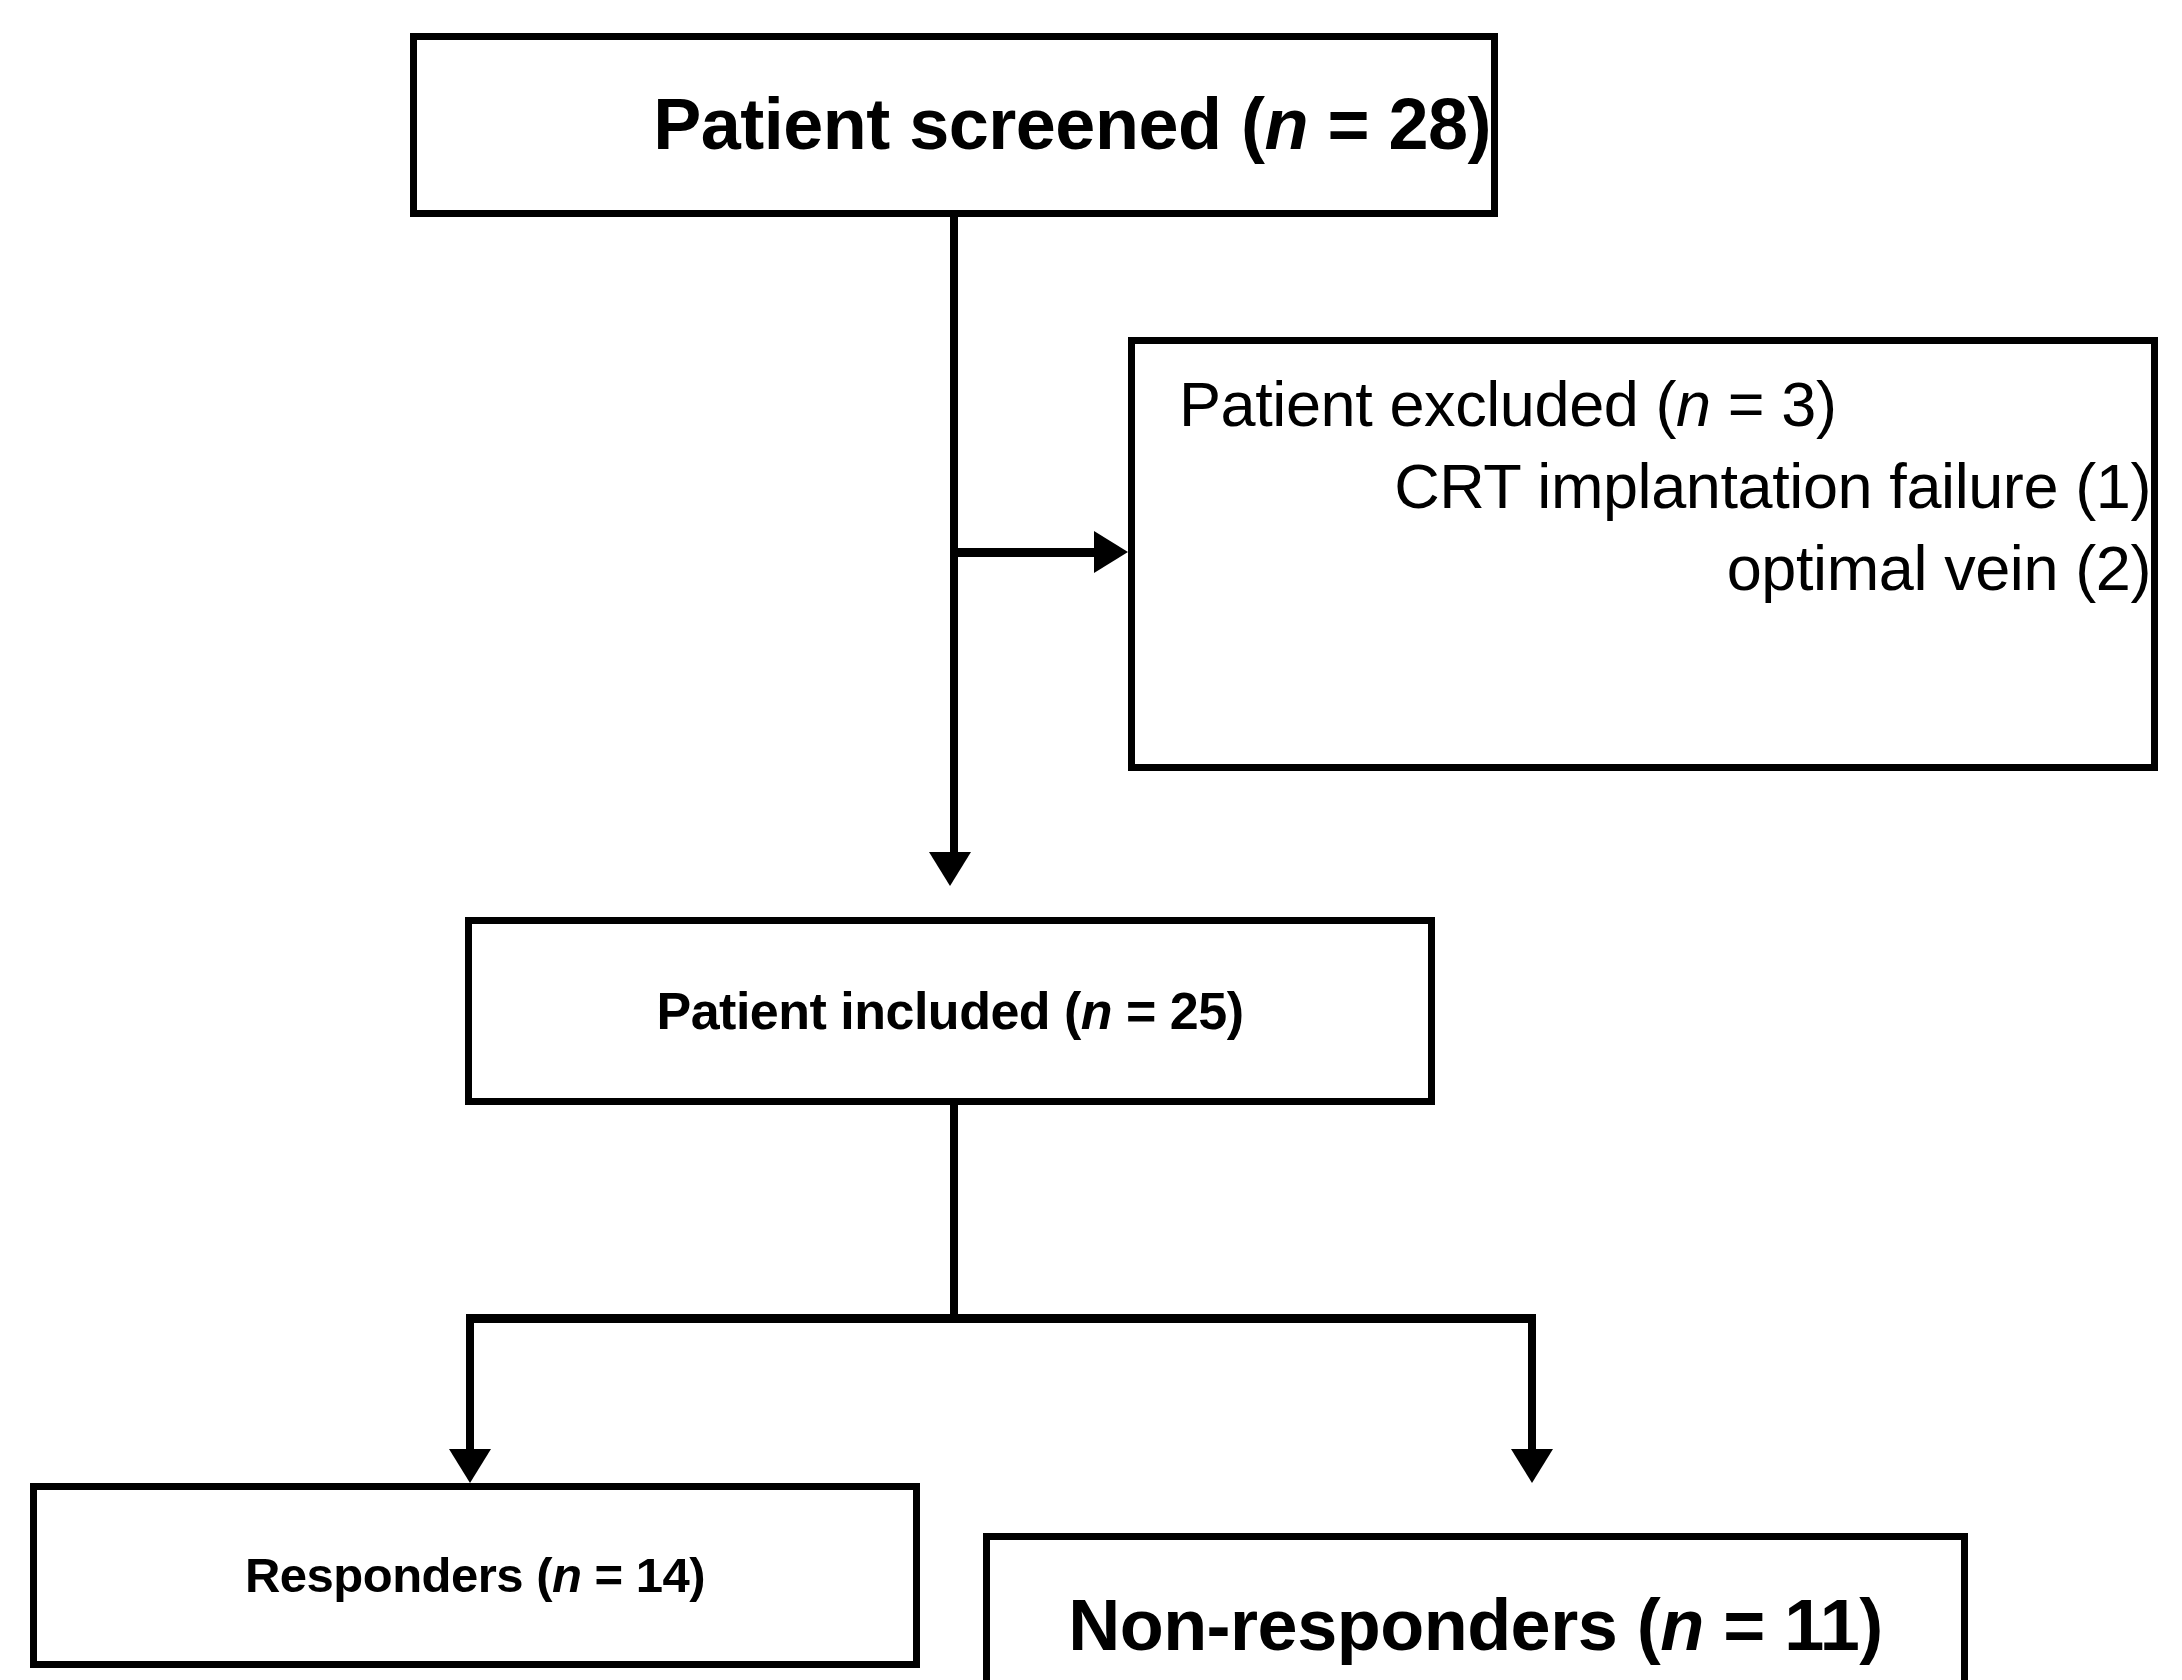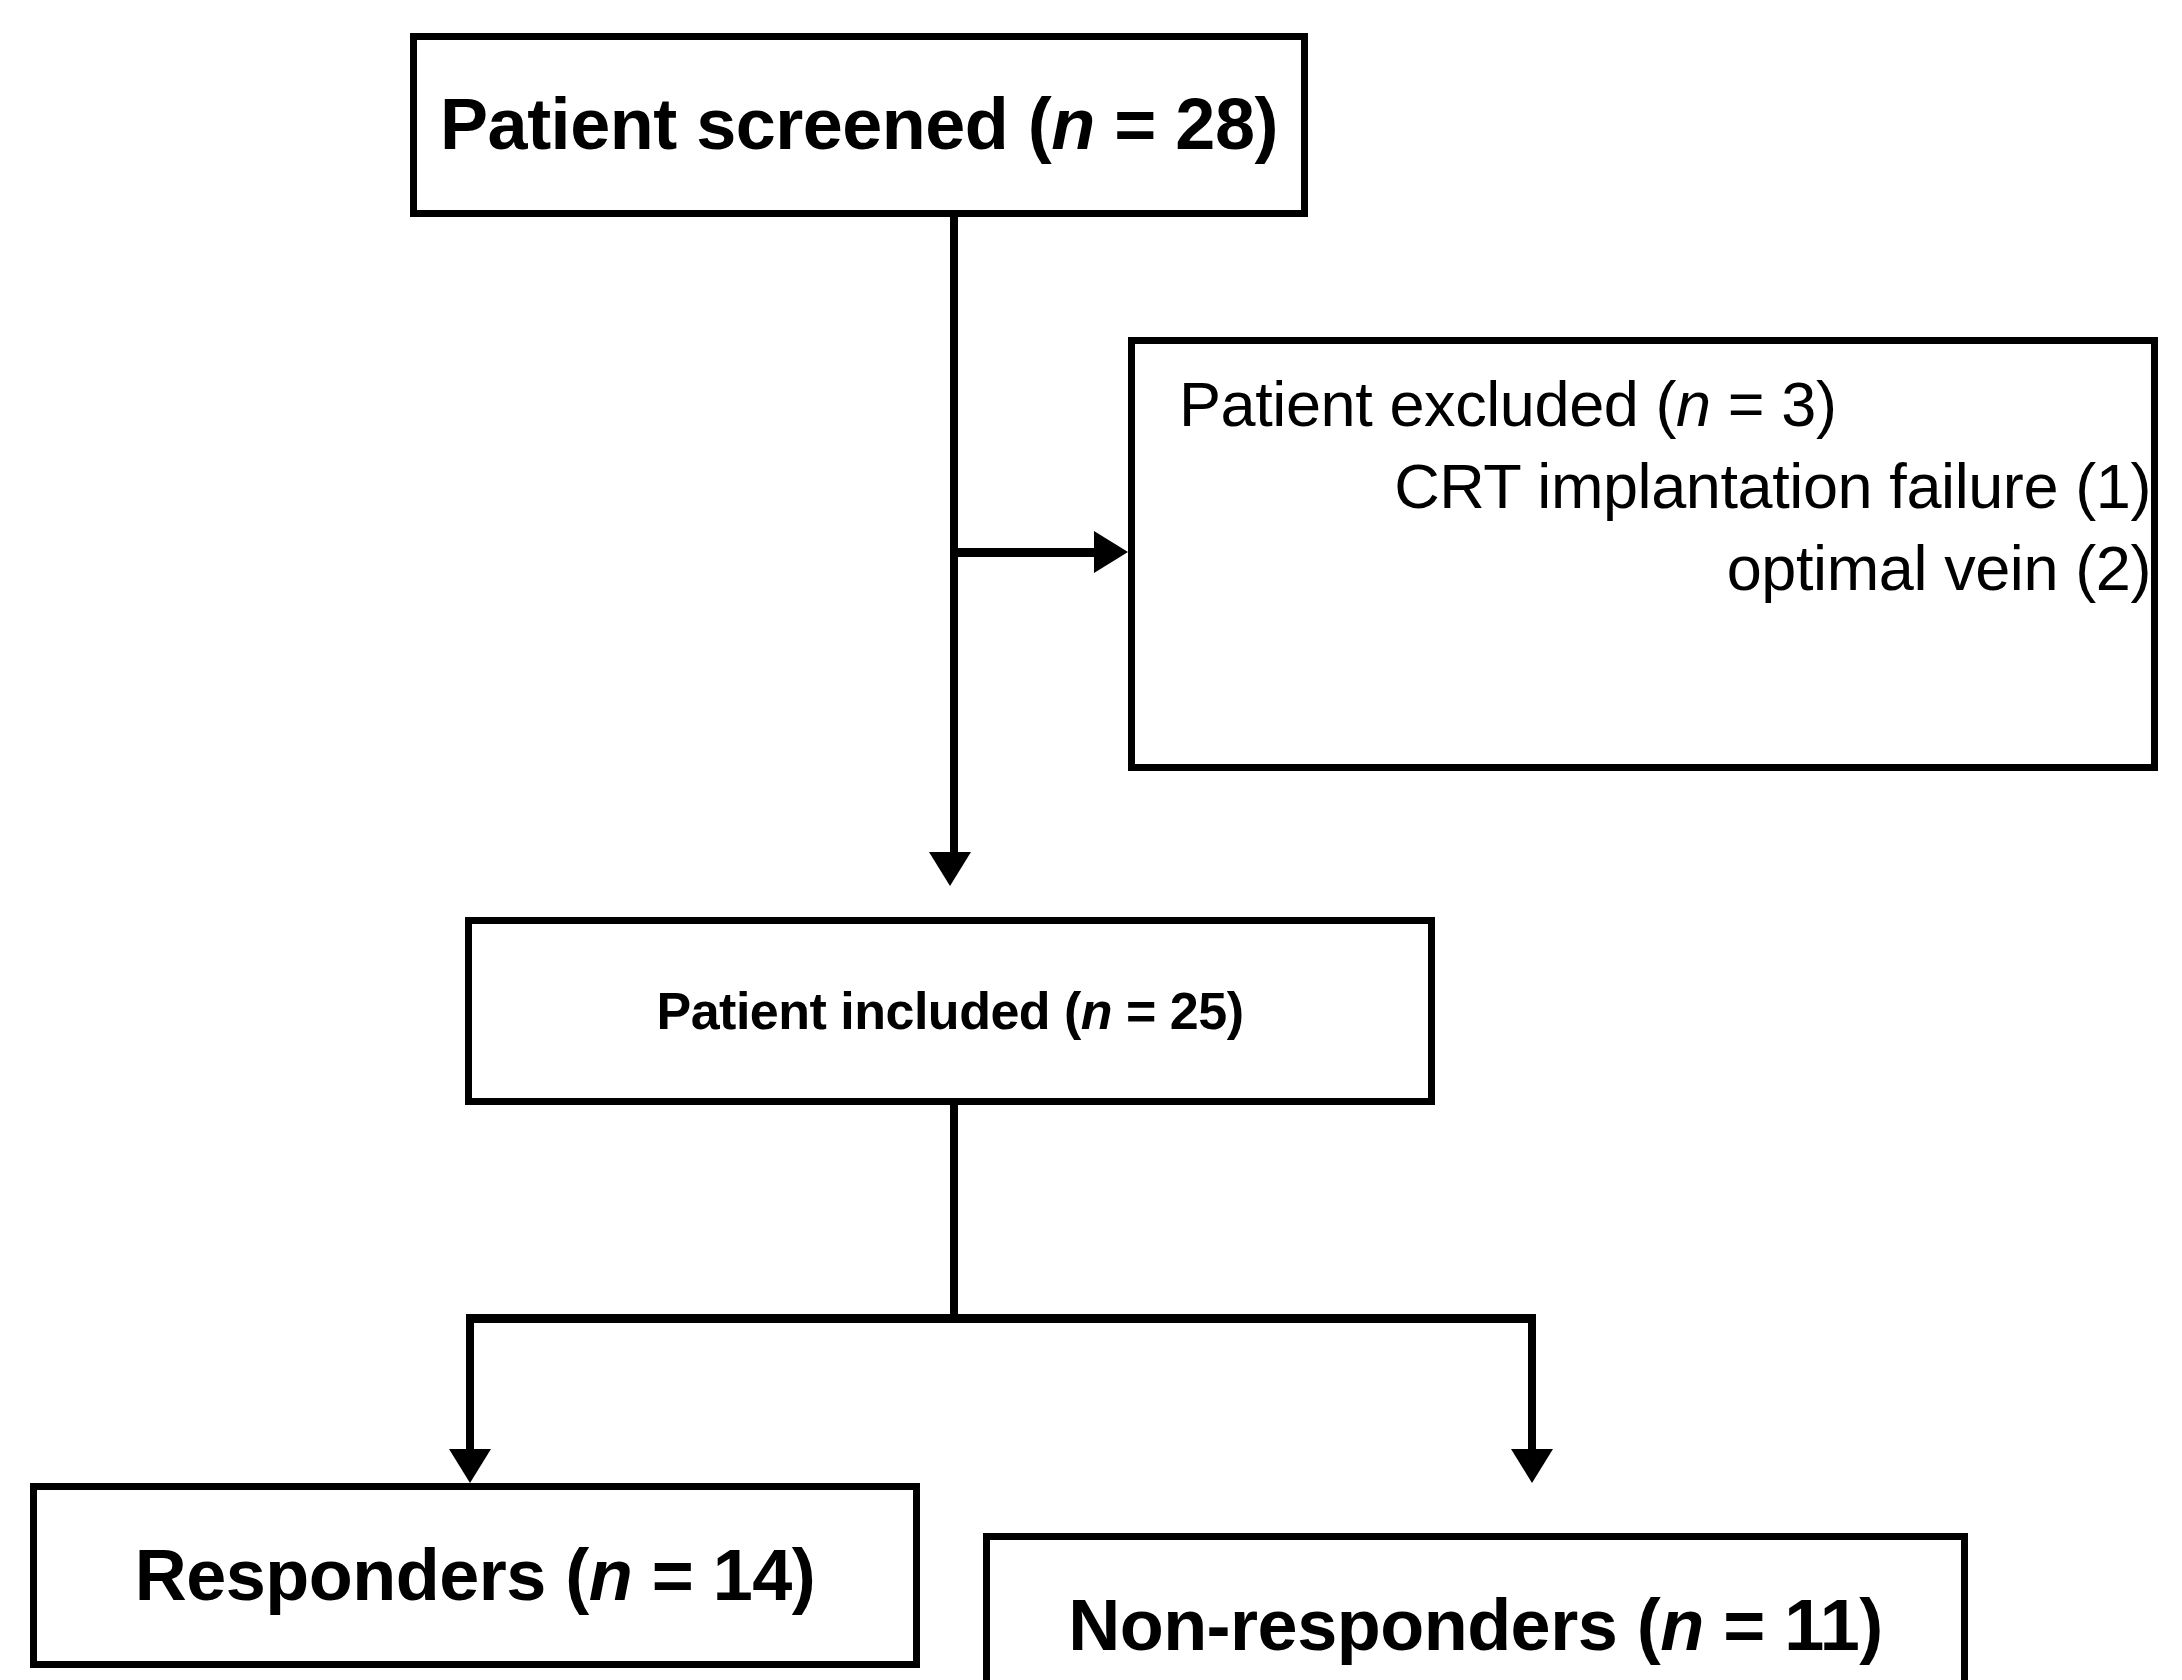--- a/index.html
+++ b/index.html
@@ -28,24 +28,24 @@
     color: #000000;
   }
   .node .node-text {
     display: block;
     width: 100%;
   }
   
   #node-screened {
     left: 410px;
     top: 33px;
-    width: 898px;
+    width: 1088px;
     height: 184px;
     justify-content: center;
-    text-align: center;
+    text-align: right;
   }
   #node-screened .node-text {
     font-size: 72px;
     font-weight: bold;
     line-height: 1.05;
     letter-spacing: -0.5px;
   }
   
   #node-excluded {
     left: 1128px;
@@ -88,21 +88,21 @@
   
   #node-responders {
     left: 30px;
     top: 1483px;
     width: 890px;
     height: 185px;
     justify-content: center;
     text-align: center;
   }
   #node-responders .node-text {
-    font-size: 72px;
+    font-size: 49px;
     font-weight: bold;
     line-height: 1.05;
     letter-spacing: -0.5px;
   }
   
   #node-nonresponders {
     left: 983px;
     top: 1485px;
     width: 985px;
     height: 185px;

